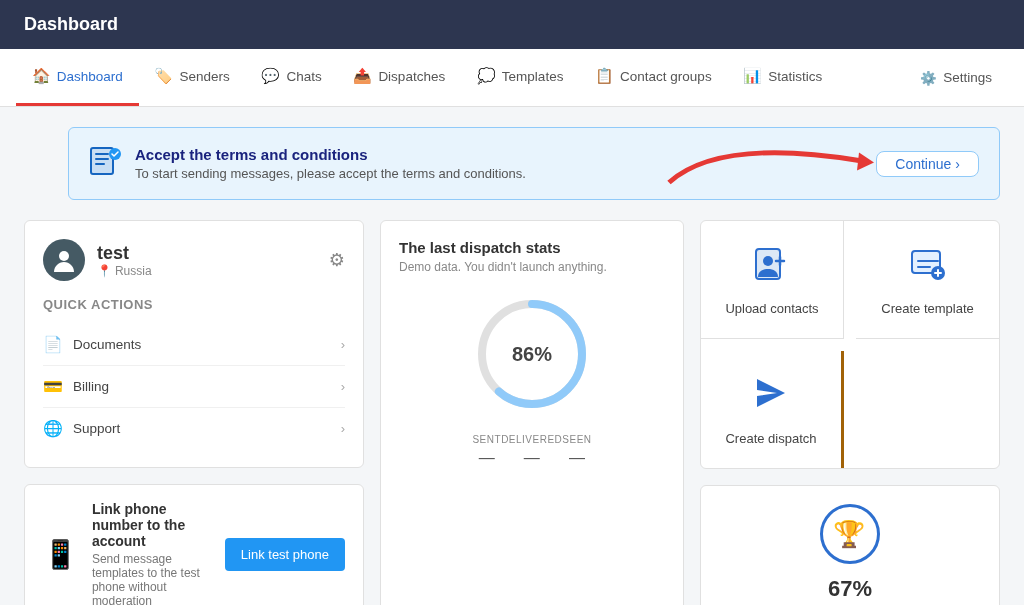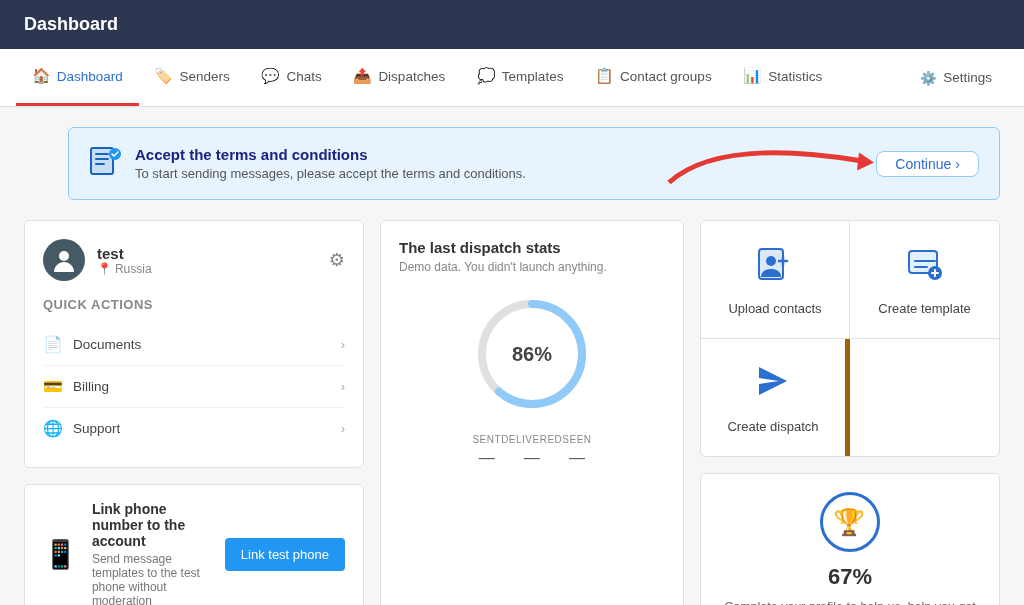--- a/index.html
+++ b/index.html
@@ -98,21 +98,21 @@
     .card {
       background: white;
       border: 1px solid #e0e0e0;
       border-radius: 6px;
       padding: 18px;
     }
 
     
     .user-section { display: flex; align-items: center; gap: 12px; margin-bottom: 16px; }
     .avatar { width: 42px; height: 42px; border-radius: 50%; background: #455a64; display: flex; align-items: center; justify-content: center; color: white; font-size: 20px; }
-    .user-info .name { font-weight: 700; font-size: 15px; }
+    .user-info .name { font-weight: 700; font-size: 18px; }
     .user-info .location { font-size: 12px; color: #888; display: flex; align-items: center; gap: 3px; }
     .gear-btn { margin-left: auto; background: none; border: none; cursor: pointer; color: #888; font-size: 18px; }
     .quick-actions-title { font-size: 13px; color: #888; margin-bottom: 12px; font-weight: 600; text-transform: uppercase; letter-spacing: 0.5px; }
     .action-item {
       display: flex;
       align-items: center;
       justify-content: space-between;
       padding: 11px 0;
       border-bottom: 1px solid #f0f0f0;
       cursor: pointer;
@@ -170,35 +170,35 @@
       font-weight: 700;
       color: #444;
       text-align: center;
     }
     .stats-row { display: flex; justify-content: center; text-align: center; }
     .stat-item .stat-label { font-size: 10px; color: #888; text-transform: uppercase; letter-spacing: 0.5px; margin-bottom: 4px; }
     .stat-item .stat-value { font-size: 16px; color: #555; }
 
     
     .right-col { display: flex; flex-direction: column; gap: 16px; }
-    .action-grid { display: grid; grid-template-columns: 1fr 1fr; gap: 0; background: white; border: 1px solid #e0e0e0; border-radius: 6px; overflow: hidden; }
+    .action-grid { display: grid; grid-template-columns: 1fr 1fr; gap: 12px; background: white; border: 1px solid #e0e0e0; border-radius: 6px; overflow: hidden; }
     .action-grid-item {
       display: flex;
       flex-direction: column;
       align-items: center;
       justify-content: center;
       padding: 22px 14px;
       cursor: pointer;
       gap: 10px;
       border-right: 1px solid #e0e0e0;
       border-bottom: 1px solid #e0e0e0;
       text-align: center;
     }
     .action-grid-item:nth-child(2) { border-right: none; }
-    .action-grid-item:nth-child(3) { border-bottom: none; border-right: 5px solid #a16207; }
+    .action-grid-item:nth-child(3) { border-bottom: none; border-right: 3px solid #a16207; }
     .action-grid-item:nth-child(4) { border-bottom: none; border-right: none; }
     .action-grid-item .big-icon { font-size: 32px; color: #2d6fcf; }
     .action-grid-item span { font-size: 13px; color: #444; }
 
     
     .profile-card { background: white; border: 1px solid #e0e0e0; border-radius: 6px; padding: 18px; text-align: center; }
     .trophy-circle {
       width: 60px;
       height: 60px;
       border-radius: 50%;

